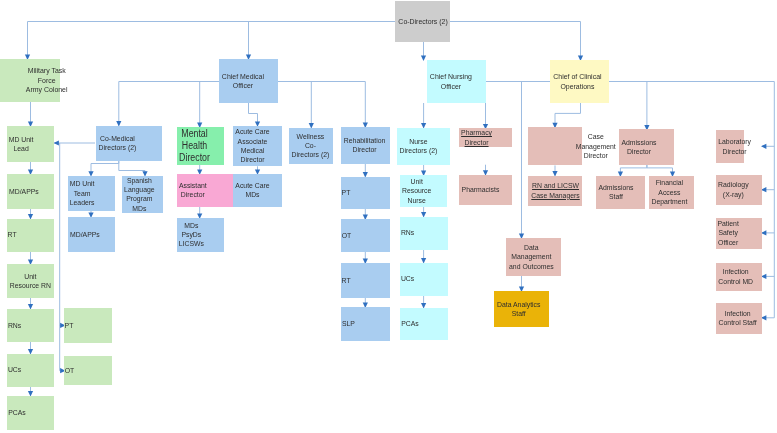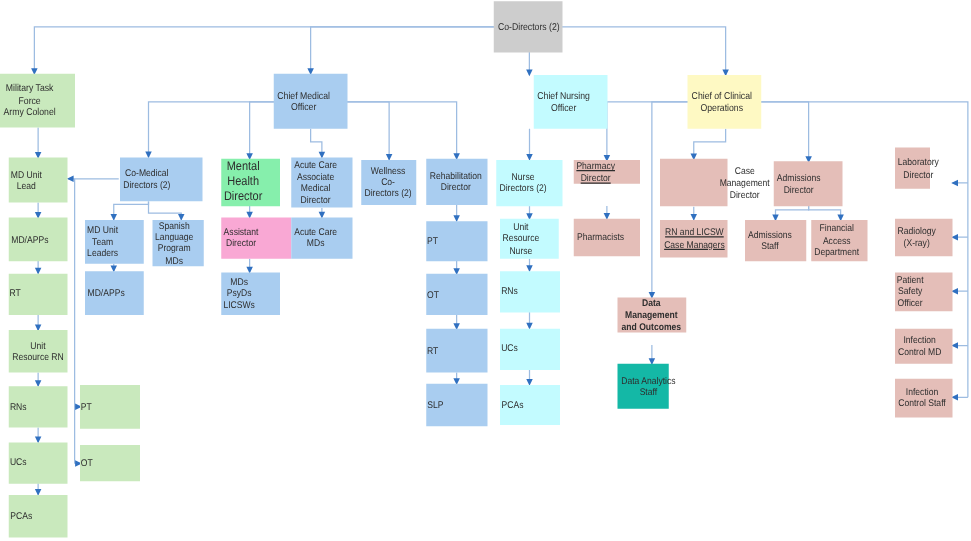--- a/index.html
+++ b/index.html
@@ -210,21 +210,21 @@
       </g>
       <g>
         <path d="M646.9 164.6 L646.9 167.9 L672.5 167.9 L672.5 176" fill="none" stroke="#9dbce1" stroke-width="1"></path>
         <path d="M672.5 177L669.9 171.6L675.1 171.6Z" fill="#3070c0"></path>
       </g>
     </svg>
   <div id="nodes">
       <div class="nodebox" style="left: 395px; top: 1px; width: 55px; height: 41px; background: rgb(205, 205, 205); font-size: 7.9px;">
         <span>Co-Directors (2)</span>
       </div>
-      <div class="nodebox" style="left: 0px; top: 59px; width: 60px; height: 43px; background: rgb(201, 233, 189); font-size: 7.9px;">
+      <div class="nodebox" style="left: 0px; top: 59px; width: 60px; height: 43px; background: rgb(201, 233, 189); font-size: 7.9px; padding-left: 23px;">
         <span>Military Task<br>Force<br>Army Colonel</span>
       </div>
       <div class="nodebox" style="left: 219px; top: 59px; width: 59px; height: 44px; background: rgb(169, 205, 240); font-size: 7.9px;">
         <span>Chief Medical<br>Officer</span>
       </div>
       <div class="nodebox" style="left: 394px; top: 60px; width: 59px; height: 43px; background: rgb(195, 251, 255); font-size: 7.9px; margin-left: 33px;">
         <span>Chief Nursing<br>Officer</span>
       </div>
       <div class="nodebox" style="left: 550px; top: 60px; width: 59px; height: 43px; background: #fef9c3; font-size: 7.9px;">
         <span>Chief of Clinical<br>Operations</span>
@@ -321,36 +321,36 @@
       </div>
       <div class="nodebox" style="left: 458.7px; top: 174.7px; width: 53.7px; height: 30.5px; background: rgb(228, 190, 184); font-size: 7.8px;">
         <span>Pharmacists</span>
       </div>
       <div class="nodebox" style="left: 527.7px; top: 127.2px; width: 54.6px; height: 38.2px; background: rgb(228, 190, 184); font-size: 7.8px; padding-left: 45px;">
         <span>Case<br>Management<br>Director</span>
       </div>
       <div class="nodebox" style="left: 527.7px; top: 175.5px; width: 54.6px; height: 30.1px; background: rgb(228, 190, 184); font-size: 7.8px; text-decoration: underline;">
         <span>RN and LICSW<br>Case Managers</span>
       </div>
-      <div class="nodebox" style="left: 494px; top: 238px; width: 55px; height: 28px; background: rgb(228, 190, 184); font-size: 7.8px; font-weight: bold;">
+      <div class="nodebox" style="left: 506px; top: 238px; width: 55px; height: 38px; background: rgb(228, 190, 184); font-size: 7.8px;">
         <span>Data<br>Management<br>and Outcomes</span>
       </div>
-      <div class="nodebox" style="left: 494px; top: 291px; width: 41px; height: 36px; background: #14b8a6; font-size: 7.8px;">
+      <div class="nodebox" style="left: 494px; top: 291px; width: 55px; height: 36px; background: #eab308; font-size: 7.8px;">
         <span>Data Analytics<br>Staff</span>
       </div>
       <div class="nodebox" style="left: 619.4px; top: 129.4px; width: 54.3px; height: 35.2px; background: rgb(228, 190, 184); font-size: 7.8px;">
         <span>Admissions<br>Director</span>
       </div>
       <div class="nodebox" style="left: 596.4px; top: 176px; width: 48.3px; height: 32.5px; background: rgb(228, 190, 184); font-size: 7.8px;">
         <span>Admissions<br>Staff</span>
       </div>
       <div class="nodebox" style="left: 648.6px; top: 176px; width: 45.5px; height: 32.5px; background: rgb(228, 190, 184); font-size: 7.8px;">
         <span>Financial<br>Access<br>Department</span>
       </div>
-      <div class="nodebox" style="left: 715.5px; top: 118px; width: 28px; height: 33px; background: rgb(228, 190, 184); font-size: 7.8px;">
+      <div class="nodebox" style="left: 715.5px; top: 130px; width: 28px; height: 33px; background: rgb(228, 190, 184); font-size: 7.8px;">
         <span>Laboratory<br>Director</span>
       </div>
       <div class="nodebox" style="left: 715.5px; top: 174.5px; width: 46px; height: 30.5px; background: rgb(228, 190, 184); font-size: 7.8px;">
         <span>Radiology<br>(X-ray)</span>
       </div>
       <div class="nodebox" style="left: 715.5px; top: 217.5px; width: 46px; height: 31px; background: rgb(228, 190, 184); font-size: 7.8px;">
         <span>Patient<br>Safety<br>Officer</span>
       </div>
       <div class="nodebox" style="left: 715.5px; top: 262.5px; width: 46px; height: 28.5px; background: rgb(228, 190, 184); font-size: 7.8px;">
         <span>Infection<br>Control MD</span>

